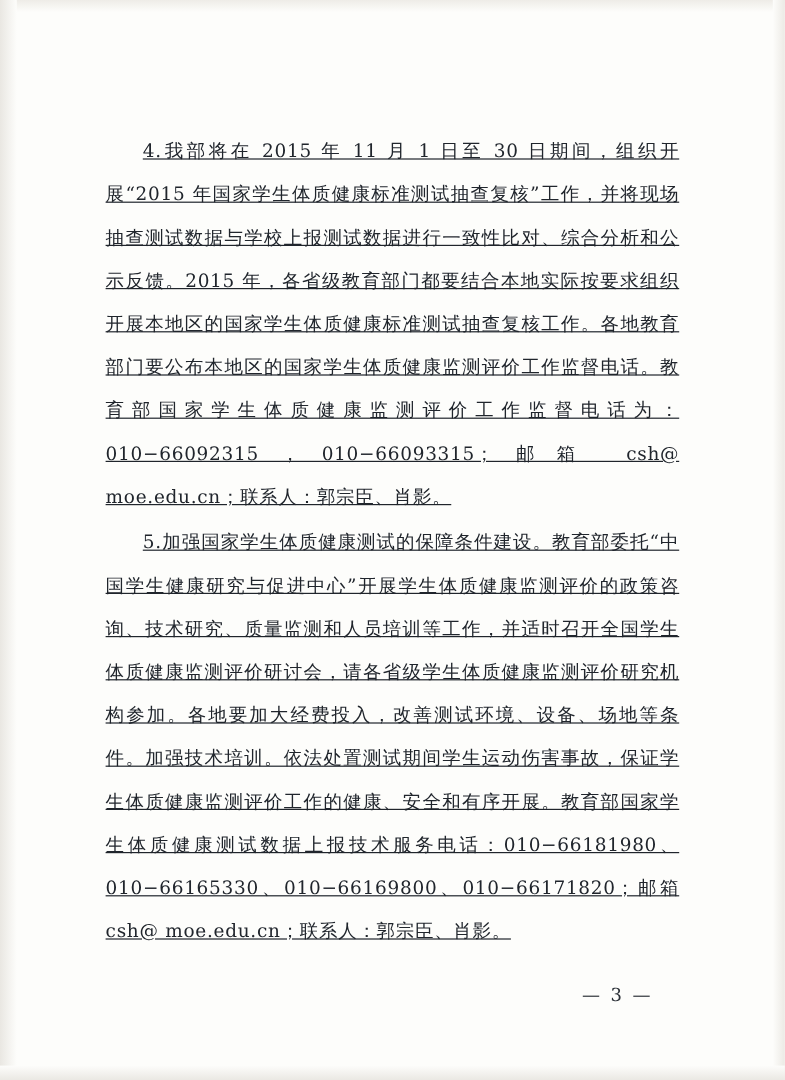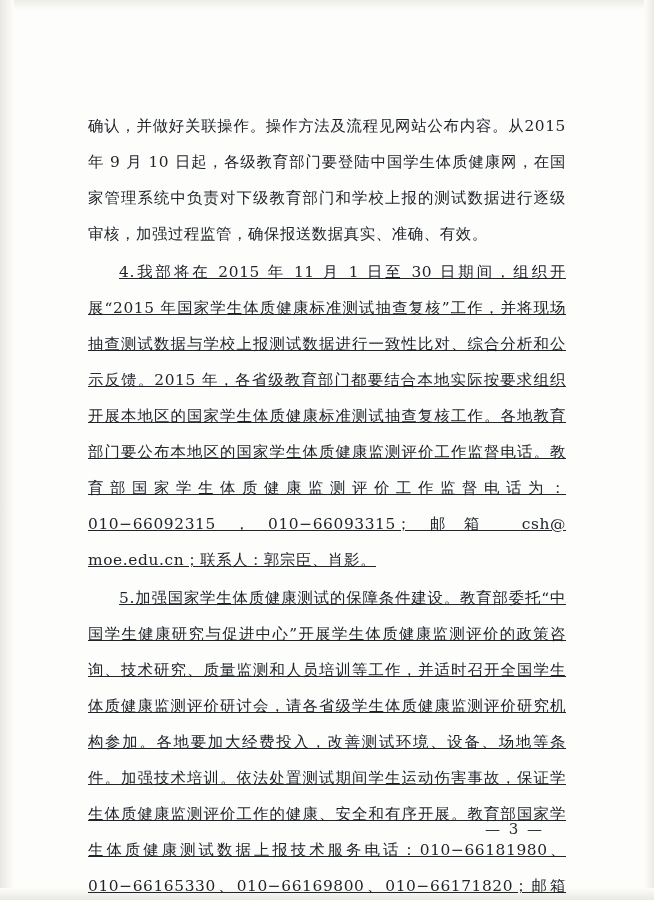--- a/index.html
+++ b/index.html
@@ -82,18 +82,17 @@
 </head>
 <body>
 
 <div class="page">
   <div class="scan-edge-top"></div>
   <div class="scan-edge-left"></div>
   <div class="scan-edge-right"></div>
   <div class="scan-edge-bottom"></div>
 
   <div class="content">
-    <p class="para">确认，并做好关联操作。操作方法及流程见网站公布内容。从2015 年 9 月 10 日起，各级教育部门要登陆中国学生体质健康网，在国家管理系统中负责对下级教育部门和学校上报的测试数据进行逐级审核，加强过程监管，确保报送数据真实、准确、有效。</p>
     <p class="para indent">4.我部将在 2015 年 11 月 1 日至 30 日期间，组织开展“2015 年国家学生体质健康标准测试抽查复核”工作，并将现场抽查测试数据与学校上报测试数据进行一致性比对、综合分析和公示反馈。2015 年，各省级教育部门都要结合本地实际按要求组织开展本地区的国家学生体质健康标准测试抽查复核工作。各地教育部门要公布本地区的国家学生体质健康监测评价工作监督电话。教育部国家学生体质健康监测评价工作监督电话为：010−66092315，010−66093315；邮箱 csh@ moe.edu.cn；联系人：郭宗臣、肖影。</p>
     <p class="para indent">5.加强国家学生体质健康测试的保障条件建设。教育部委托“中国学生健康研究与促进中心”开展学生体质健康监测评价的政策咨询、技术研究、质量监测和人员培训等工作，并适时召开全国学生体质健康监测评价研讨会，请各省级学生体质健康监测评价研究机构参加。各地要加大经费投入，改善测试环境、设备、场地等条件。加强技术培训。依法处置测试期间学生运动伤害事故，保证学生体质健康监测评价工作的健康、安全和有序开展。教育部国家学生体质健康测试数据上报技术服务电话：010−66181980、010−66165330、010−66169800、010−66171820；邮箱 csh@ moe.edu.cn；联系人：郭宗臣、肖影。</p>
     <div class="page-number">— 3 —</div>
   </div>
 </div>
 
 </body></html>

